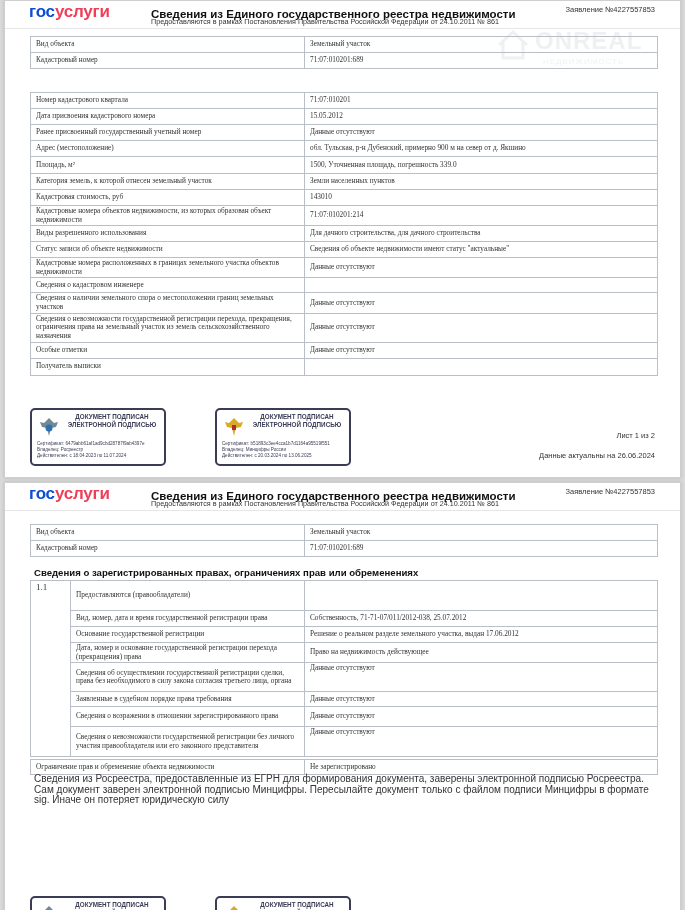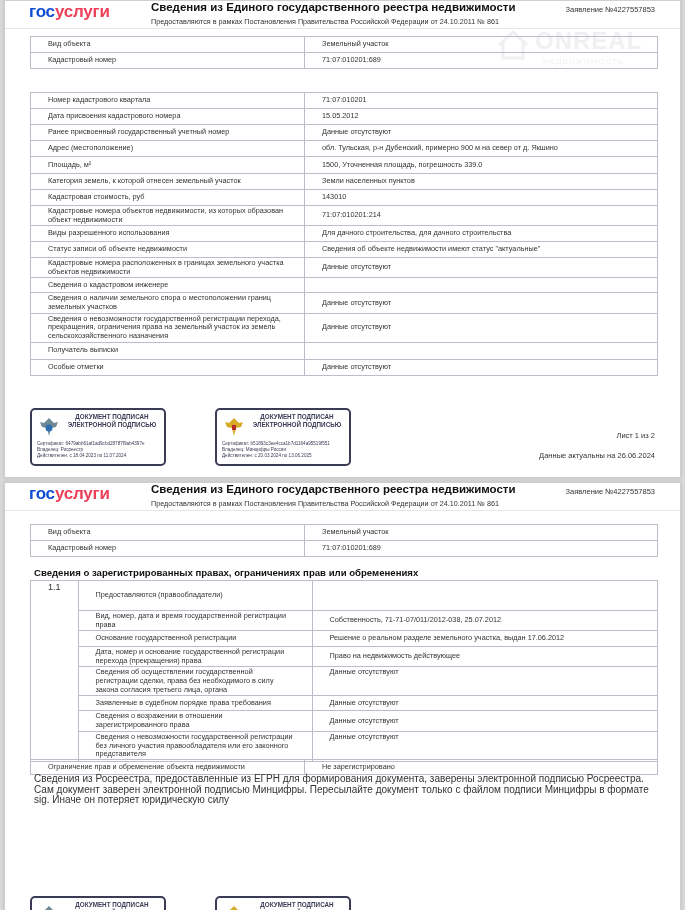--- a/index.html
+++ b/index.html
@@ -11,26 +11,26 @@
     border: 1px solid #cfcfcf; box-shadow: 0 0 3px rgba(0,0,0,0.15);
     overflow: hidden;
   }
   #page1 { top: 0; height: 478px; }
   #page2 { top: 482px; height: 430px; }
 
   .hdr { position: absolute; left: 0; top: 0; width: 100%; height: 28px; border-bottom: 1px solid #e6e6e6; }
   .logo { position: absolute; left: 24px; top: 1px; font-size: 17px; font-weight: bold; letter-spacing: -0.2px; }
   .logo .gos { color: #0d4cd3; }
   .logo .usl { color: #ee3f58; }
-  .hdr-title { position: absolute; left: 146px; top: 0px; font-size: 11.5px; font-weight: bold; color: #111; }
+  .hdr-title { position: absolute; left: 146px; top: 7px; font-size: 11.5px; font-weight: bold; color: #111; }
   .hdr-sub { position: absolute; left: 146px; top: 16px; font-size: 7.2px; color: #333; }
   .hdr-app { position: absolute; right: 25px; top: 4px; font-size: 7.5px; color: #333; }
 
   table.t { position: absolute; left: 25px; width: 628px; border-collapse: collapse; font-size: 7.3px; color: #333; }
-  table.t td { border: 1px solid #b9bec9; padding: 1px 17px; vertical-align: middle; line-height: 8.6px; }
+  table.t td { border: 1px solid #b9bec9; padding: 1px 5px; vertical-align: middle; line-height: 8.6px; font-family: Liberation Serif, serif; }
   table.t td.k { width: 274px; }
   .sec-title { position: absolute; left: 29px; font-size: 9.6px; font-weight: bold; color: #111; }
 
   .watermark { position: absolute; left: 490px; top: 26px; width: 180px; height: 50px; opacity: 0.12; pointer-events: none; }
   .wm-text { position: absolute; left: 40px; top: 0; font-size: 24px; font-weight: bold; color: #888; letter-spacing: 1px; text-align: center; }
   .wm-sub { position: absolute; left: 48px; top: 30px; font-size: 8px; color: #888; letter-spacing: 1px; }
 
   .stamp {
     position: absolute; width: 136px; height: 58px; border: 2px solid #3a3c55; border-radius: 5px; background: #fff;
   }
@@ -127,26 +127,26 @@
         </tr>
     <tr>
           <td class="k" style="height:20px">Сведения о наличии земельного спора о местоположении границ земельных участков</td>
           <td>Данные отсутствуют</td>
         </tr>
     <tr>
           <td class="k" style="height:29px">Сведения о невозможности государственной регистрации перехода, прекращения, ограничения права на земельный участок из земель сельскохозяйственного назначения</td>
           <td>Данные отсутствуют</td>
         </tr>
     <tr>
+          <td class="k" style="height:16px">Особые отметки</td>
+          <td>Данные отсутствуют</td>
+        </tr>
+    <tr>
           <td class="k" style="height:17px">Получатель выписки</td>
           <td></td>
-        </tr>
-    <tr>
-          <td class="k" style="height:16px">Особые отметки</td>
-          <td>Данные отсутствуют</td>
         </tr>
   </tbody>
     </table>
 
   <div class="stamp" style="left:25px; top:407px">
     <svg class="emb" viewBox="0 0 22 24">
       <path d="M11 3 L6 8 L2 7 L4 12 L9 13 L11 21 L13 13 L18 12 L20 7 L16 8 Z" fill="#6f8a94"></path>
       <circle cx="11" cy="13" r="3.5" fill="#2f6fb0"></circle>
     </svg>
     <div class="st-title">ДОКУМЕНТ ПОДПИСАН ЭЛЕКТРОННОЙ ПОДПИСЬЮ</div>

